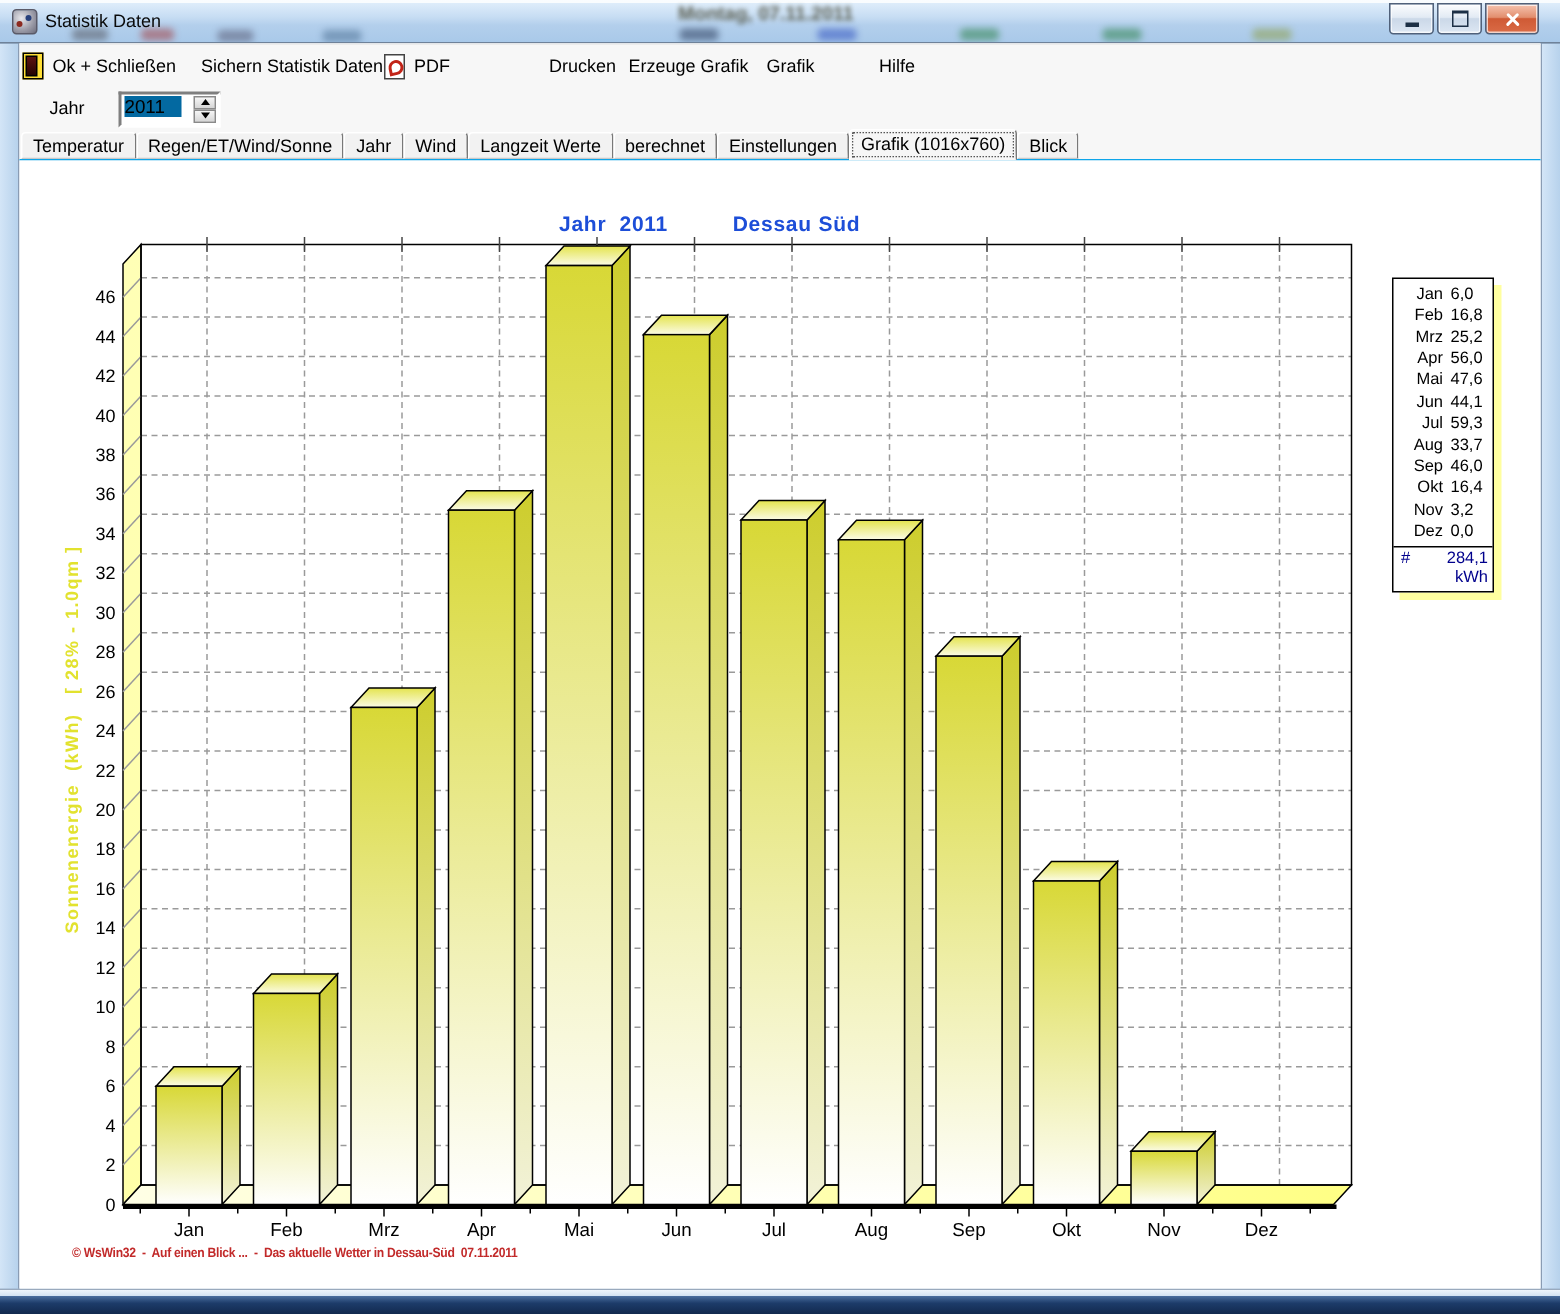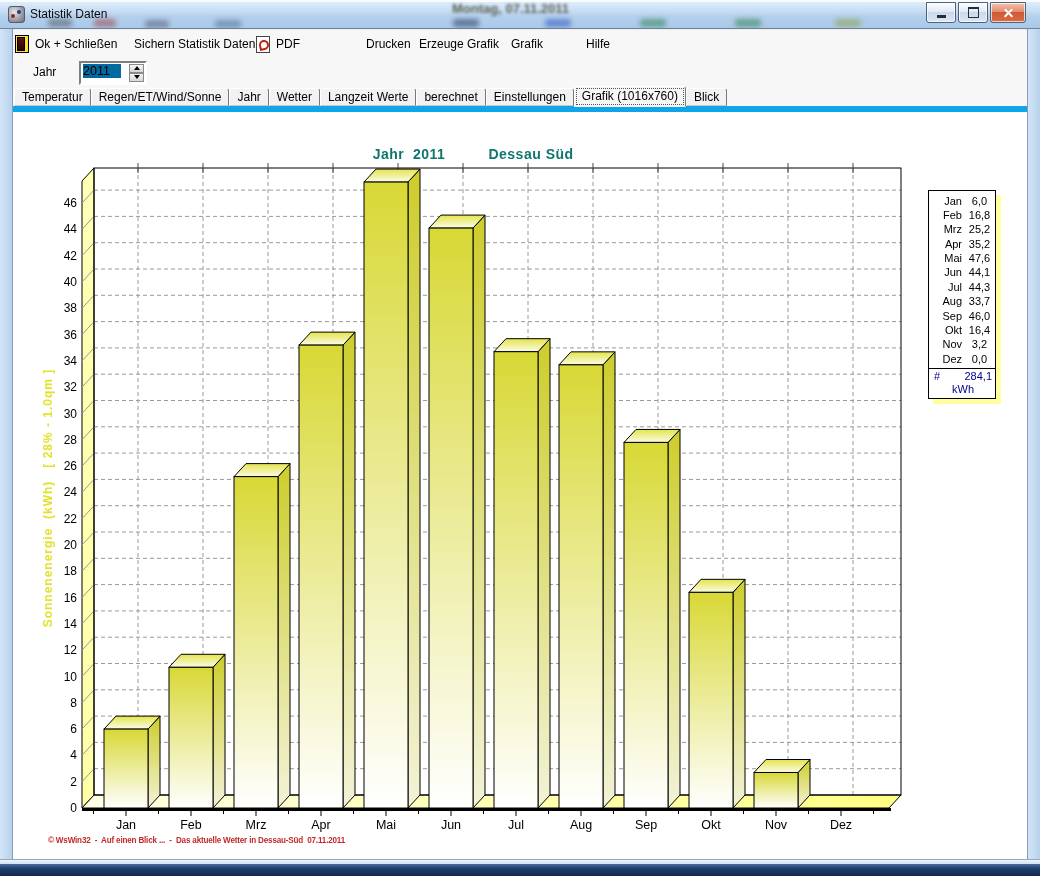--- a/index.html
+++ b/index.html
@@ -71,53 +71,53 @@
   .spinner input{
     position:absolute;left:2px;top:1px;width:38px;height:14px;border:none;outline:none;
     font-family:inherit;font-size:12.5px;color:#000;background:#0369a1;padding:0;
   }
   .spin-buttons{position:absolute;right:1px;top:1px;bottom:1px;width:15px;display:flex;flex-direction:column;}
   .spin-btn{flex:1;background:linear-gradient(#f6f6f6,#d6d6d6);border:1px solid #8a8a8a;
     display:flex;align-items:center;justify-content:center;padding:0;}
   .tri-up{width:0;height:0;border-left:3px solid transparent;border-right:3px solid transparent;border-bottom:4px solid #000;}
   .tri-down{width:0;height:0;border-left:3px solid transparent;border-right:3px solid transparent;border-top:4px solid #000;}
   
-  .tab-row{height:20px;display:flex;align-items:flex-end;background:#f7f7f7;padding-left:1px;border-bottom:6px solid #0ea5e9;}
+  .tab-row{height:20px;display:flex;align-items:flex-end;background:#f7f7f7;padding-left:1px;border-bottom:1px solid #0ea5e9;}
   .tab{
     height:16px;line-height:16px;padding:0 7px;font-size:12px;color:#000;background:#f2f2f2;
     border:1px solid;border-color:#ffffff #787878 #c8c8c8 #ffffff;border-radius:3px 3px 0 0;
     white-space:nowrap;cursor:default;
   }
   .tab.active{
     height:19px;line-height:19px;background:#f6f6f6;border-bottom-color:#f6f6f6;
     outline:1px dotted #555;outline-offset:-3px;margin-bottom:-1px;z-index:2;position:relative;
   }
   
   .client{height:754px;background:#ffffff;position:relative;overflow:hidden;}
   .chart-title{
     position:absolute;top:42px;transform:translate(-50%,-50%);
-    font-size:14px;font-weight:bold;color:#0f766e;letter-spacing:.5px;white-space:pre;
+    font-size:14px;font-weight:bold;color:#1d4ed8;letter-spacing:.5px;white-space:pre;
   }
   .chart-title.t1{left:396px;}
   .chart-title.t2{left:518px;}
   .ylabel{
     position:absolute;left:35px;top:386px;transform:translate(-50%,-50%) rotate(-90deg);
     font-size:12px;font-weight:bold;color:#e2e22e;letter-spacing:1px;white-space:pre;
   }
   .legend{
     position:absolute;left:915px;top:78px;width:66px;background:#fff;border:1px solid #000;
     box-shadow:5px 5px 0 #ffffa0;font-size:11px;color:#000;z-index:3;
   }
   .legend-rows{padding:3px 0 2px 0;}
   .legend-row{display:flex;justify-content:flex-end;height:14.4px;line-height:14.4px;padding-right:3px;}
   .legend-month{text-align:right;margin-right:5px;}
-  .legend-val{width:25px;text-align:center;}
+  .legend-val{width:25px;text-align:left;}
   .legend-total{border-top:1px solid #000;color:#00008c;padding:1px 3px 2px 5px;}
   .legend-total-row{display:flex;justify-content:space-between;height:13px;line-height:13px;}
-  .legend-unit{text-align:center;height:13px;line-height:13px;}
+  .legend-unit{text-align:right;height:13px;line-height:13px;}
   .copyright{
     position:absolute;left:35px;top:723px;font-size:9px;font-weight:bold;color:#c22a2a;
     transform:scaleX(.9);transform-origin:0 0;white-space:pre;letter-spacing:-.2px;
   }
   
   .bottom-border{height:6px;background:linear-gradient(#eef4fb,#c4d8ee);border-top:1px solid #99a9bd;}
   .taskbar{position:absolute;left:0;right:0;bottom:0;height:12px;
     background:linear-gradient(#4a6d9e 0%,#1d3c6a 40%,#122а4e 100%);
     background:linear-gradient(#4a6d9e 0%,#1d3c6a 40%,#12294e 100%);}
   svg text{font-family:"Liberation Sans","DejaVu Sans",sans-serif;}
@@ -186,21 +186,21 @@
                 <span class="tri-down"></span>
               </button>
           </div>
         </div>
       </div>
 
       <div class="tab-row" id="tab-row">
           <div class="tab">Temperatur</div>
           <div class="tab">Regen/ET/Wind/Sonne</div>
           <div class="tab">Jahr</div>
-          <div class="tab">Wetter</div>
+          <div class="tab">Wind</div>
           <div class="tab">Langzeit Werte</div>
           <div class="tab">berechnet</div>
           <div class="tab">Einstellungen</div>
           <div class="tab active">Grafik (1016x760)</div>
           <div class="tab">Blick</div>
         </div>
 
       <div class="client">
         <div class="chart-title t1">Jahr  2011</div>
         <div class="chart-title t2">Dessau Süd</div>
@@ -431,33 +431,33 @@
               <div class="legend-row">
                 <span class="legend-month">Feb</span>
                 <span class="legend-val">16,8</span>
               </div>
               <div class="legend-row">
                 <span class="legend-month">Mrz</span>
                 <span class="legend-val">25,2</span>
               </div>
               <div class="legend-row">
                 <span class="legend-month">Apr</span>
-                <span class="legend-val">35,2</span>
+                <span class="legend-val">56,0</span>
               </div>
               <div class="legend-row">
                 <span class="legend-month">Mai</span>
                 <span class="legend-val">47,6</span>
               </div>
               <div class="legend-row">
                 <span class="legend-month">Jun</span>
                 <span class="legend-val">44,1</span>
               </div>
               <div class="legend-row">
                 <span class="legend-month">Jul</span>
-                <span class="legend-val">44,3</span>
+                <span class="legend-val">59,3</span>
               </div>
               <div class="legend-row">
                 <span class="legend-month">Aug</span>
                 <span class="legend-val">33,7</span>
               </div>
               <div class="legend-row">
                 <span class="legend-month">Sep</span>
                 <span class="legend-val">46,0</span>
               </div>
               <div class="legend-row">

